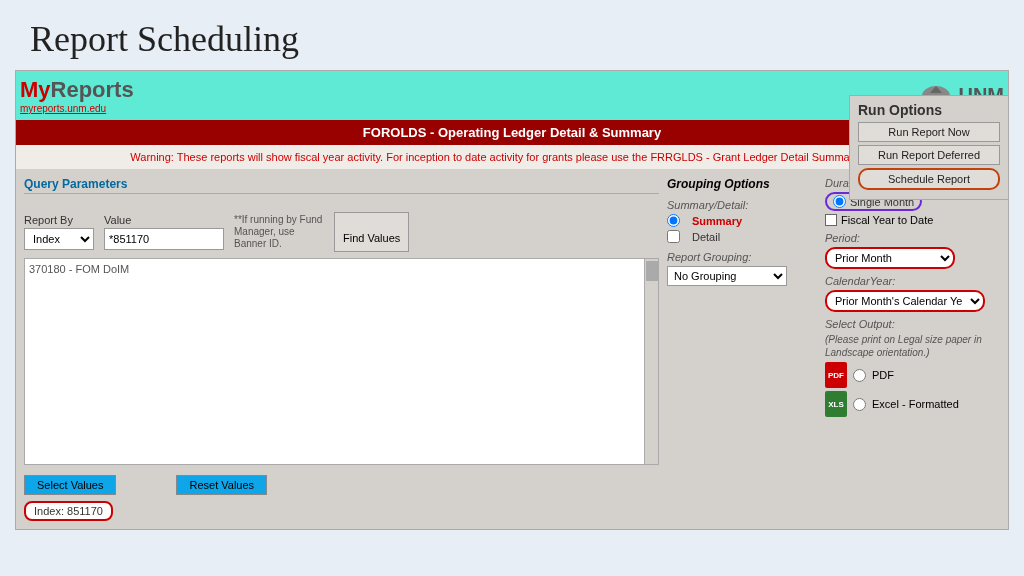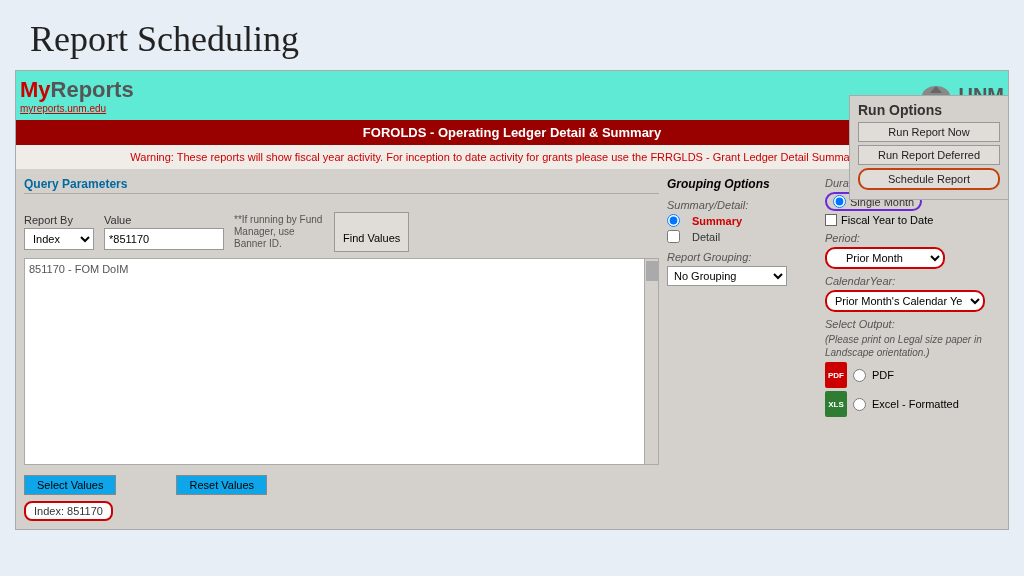--- a/index.html
+++ b/index.html
@@ -300,23 +300,23 @@
       display: inline-flex;
       align-items: center;
       gap: 4px;
       font-size: 11px;
       width: fit-content;
     }
     .period-select {
       border: 2px solid #cc0000;
       border-radius: 10px;
       font-size: 11px;
-      padding: 2px 15px;
-      background: white;
-      width: 120px;
+      padding: 2px 4px;
+      background: white;
+      width: 130px;
     }
     .calendar-select {
       border: 2px solid #cc0000;
       border-radius: 10px;
       font-size: 11px;
       padding: 2px 4px;
       background: white;
       width: 160px;
     }
     .output-note {
@@ -419,21 +419,21 @@
         </div>
         <div class="field-group">
           <label class="field-label">Value</label>
           <input class="field-input" type="text" value="*851170" style="">
         </div>
         <div class="field-note">**If running by Fund Manager, use Banner ID.</div>
         <button class="find-values-btn">Find Values</button>
       </div>
 
       <div class="results-area">
-        <span>851170 - FOM DoIM</span>
+        <span>370180 - FOM DoIM</span>
         <div class="scrollbar-stub">
           <div class="scrollbar-thumb"></div>
         </div>
       </div>
 
       <div class="select-reset-row">
         <button class="action-btn">Select Values</button>
         <button class="action-btn">Reset Values</button>
       </div>
 

